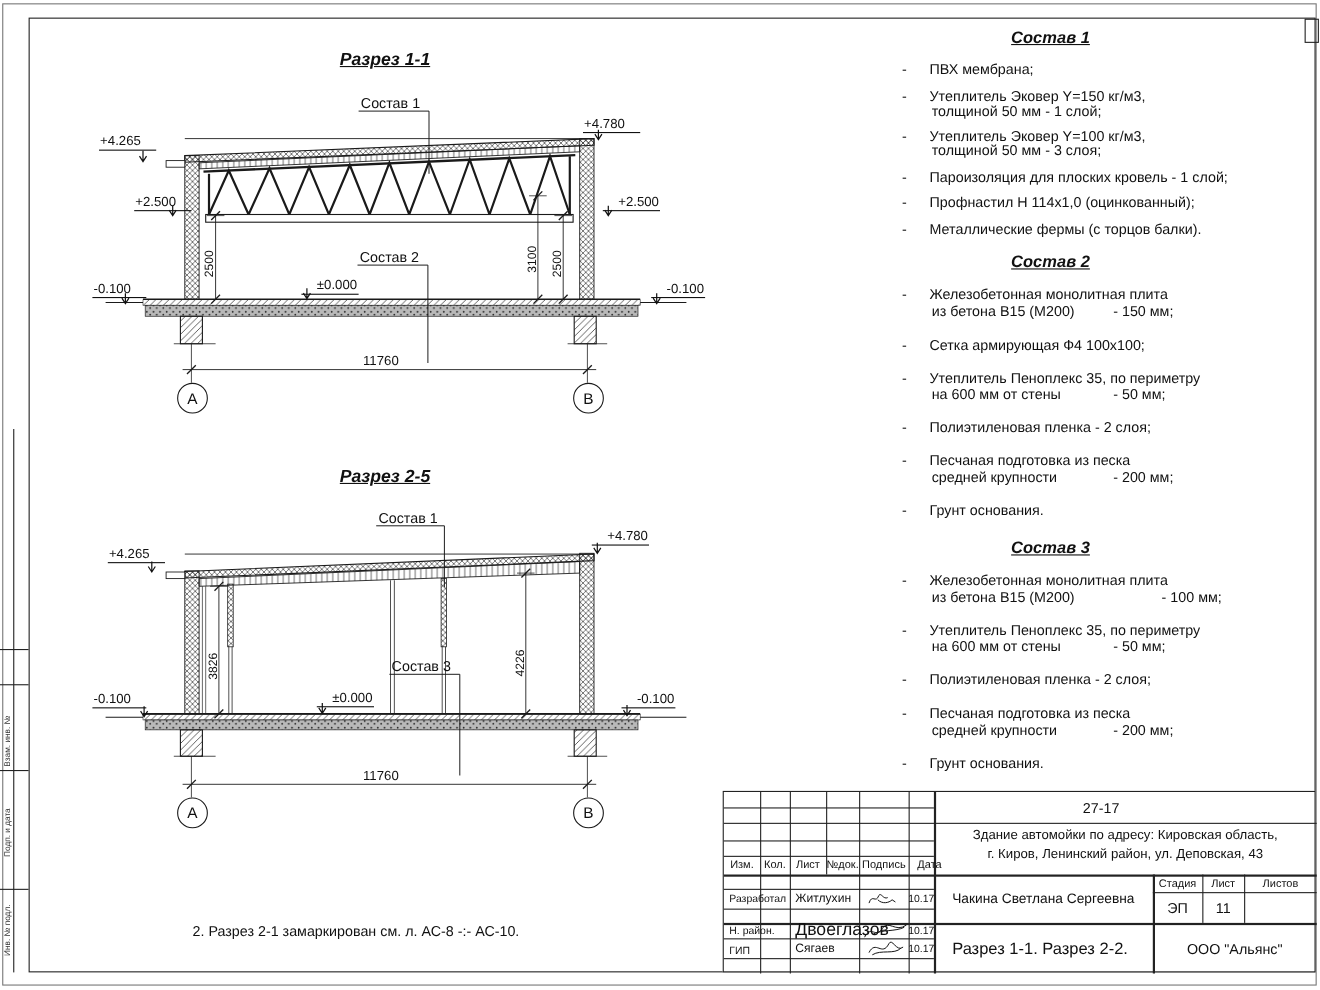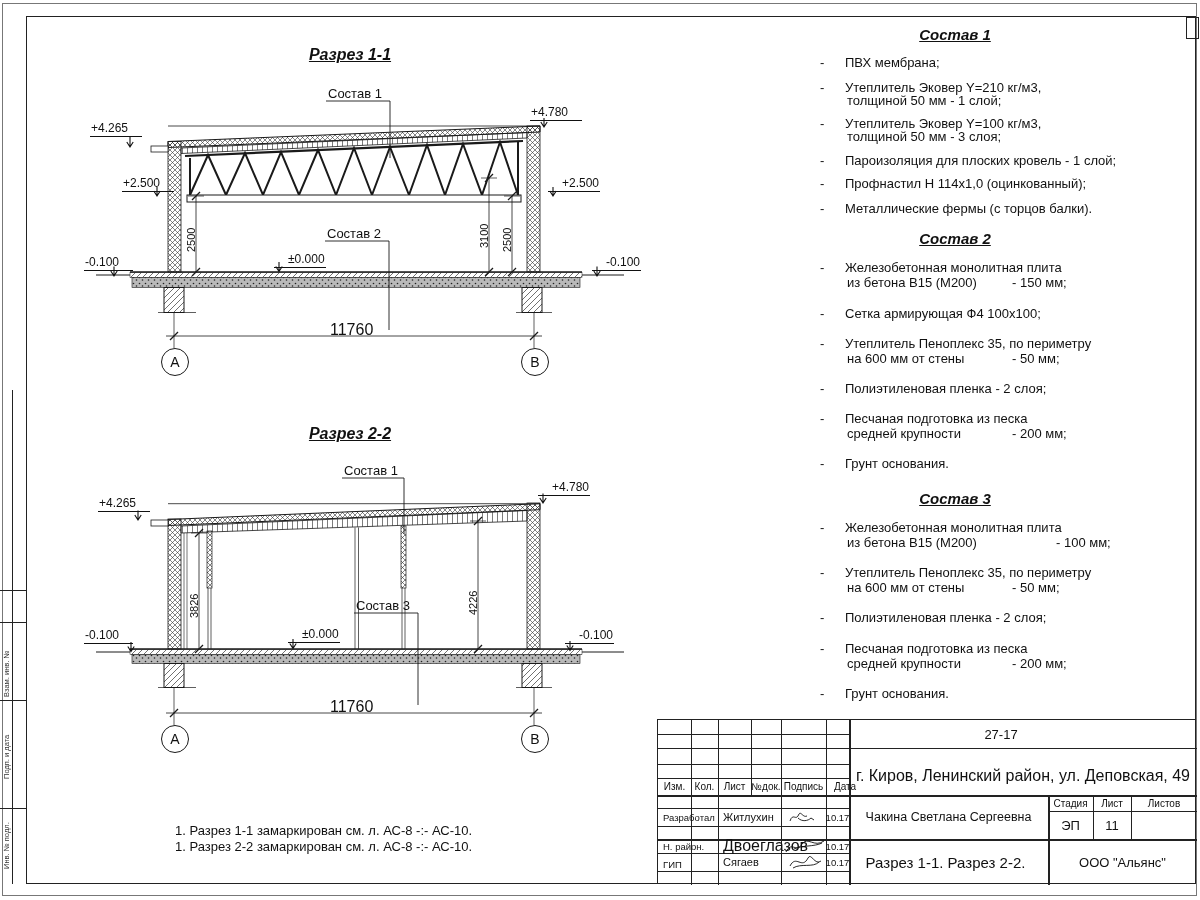--- a/index.html
+++ b/index.html
@@ -1,19 +1,19 @@
 <!DOCTYPE html>
 <html><head>
 <meta charset="utf-8">
 <style>
   html,body{margin:0;padding:0;background:#dcdcdc;}
   .sheet{position:relative;width:1200px;height:900px;background:#fff;
          font-family:"Liberation Sans",sans-serif;color:#111;overflow:hidden;}
   .t{position:absolute;white-space:nowrap;line-height:1.18;font-family:"Liberation Sans",sans-serif;}
-  .f13{font-size:13px}.f12{font-size:16px}.f10{font-size:10px}
+  .f13{font-size:13px}.f12{font-size:12px}.f10{font-size:10px}
   .ttl{font-size:16px;font-weight:bold;font-style:italic;text-decoration:underline;text-align:center;}
   .ctitle{font-size:15px;font-weight:bold;font-style:italic;text-decoration:underline;text-align:center;}
   .el{font-size:12px;border-bottom:1.1px solid #111;}
   .elL{padding:0 14px 1px 1px}.elR{padding:0 1px 1px 14px}
   .rot{transform:rotate(-90deg);transform-origin:0 0;font-size:11px;}
   .rt{transform:rotate(-90deg);transform-origin:0 0;font-size:7.5px;position:absolute;white-space:nowrap;color:#333;}
   .bub{position:absolute;width:26px;height:26px;border:1.4px solid #1a1a1a;border-radius:50%;
        display:flex;align-items:center;justify-content:center;font-size:14px;background:#fff;}
   .ln{position:absolute;background:#222;}
   .cell{position:absolute;display:flex;align-items:center;justify-content:center;text-align:center;box-sizing:border-box;}
@@ -187,45 +187,44 @@
   <span class="t el elR" style="left:592px;top:255px;">-0.100</span>
 
   <span class="t rot" style="left:185px;top:252px;">2500</span>
   <span class="t rot" style="left:478px;top:248px;">3100</span>
   <span class="t rot" style="left:501px;top:252px;">2500</span>
   <span class="t f12" style="left:330px;top:321px;">11760</span>
 
   <div class="bub" style="left:161px;top:348px;">А</div>
   <div class="bub" style="left:521px;top:348px;">В</div>
 
-  <span class="t ttl" style="left:280px;top:425px;width:140px;">Разрез 2-2</span>
+  <span class="t ttl" style="left:280px;top:425px;width:140px;">Разрез 2-5</span>
   <span class="t f13" style="left:344px;top:463px;">Состав 1</span>
   <span class="t f13" style="left:356px;top:598px;">Состав 3</span>
 
   <span class="t el elL" style="left:98px;top:496px;">+4.265</span>
   <span class="t el elR" style="left:538px;top:480px;">+4.780</span>
   <span class="t el elR" style="left:288px;top:627px;">±0.000</span>
   <span class="t el elL" style="left:84px;top:628px;">-0.100</span>
   <span class="t el elR" style="left:565px;top:628px;">-0.100</span>
 
   <span class="t rot" style="left:188px;top:618px;">3826</span>
   <span class="t rot" style="left:467px;top:615px;">4226</span>
   <span class="t f12" style="left:330px;top:698px;">11760</span>
 
   <div class="bub" style="left:161px;top:725px;">А</div>
   <div class="bub" style="left:521px;top:725px;">В</div>
 
-  <span class="t f13" style="left:175px;top:823px;">1. Разрез 1-1 замаркирован см. л. АС-8 -:- АС-10.</span>
-  <span class="t f13" style="left:175px;top:839px;">1. Разрез 2-2 замаркирован см. л. АС-8 -:- АС-10.</span>
+  <span class="t f13" style="left:175px;top:839px;">2. Разрез 2-1 замаркирован см. л. АС-8 -:- АС-10.</span>
 
   <span class="t ctitle" style="left:790px;top:26px;width:330px;">Состав 1</span>
   <span class="t f13" style="left:820px;top:55px;">-</span>
   <span class="t f13" style="left:845px;top:55px;">ПВХ мембрана;</span>
   <span class="t f13" style="left:820px;top:80px;">-</span>
-  <span class="t f13" style="left:845px;top:80px;">Утеплитель Эковер Y=210 кг/м3,</span>
+  <span class="t f13" style="left:845px;top:80px;">Утеплитель Эковер Y=150 кг/м3,</span>
   <span class="t f13" style="left:847px;top:93px;">толщиной 50 мм - 1 слой;</span>
   <span class="t f13" style="left:820px;top:116px;">-</span>
   <span class="t f13" style="left:845px;top:116px;">Утеплитель Эковер Y=100 кг/м3,</span>
   <span class="t f13" style="left:847px;top:129px;">толщиной 50 мм - 3 слоя;</span>
   <span class="t f13" style="left:820px;top:153px;">-</span>
   <span class="t f13" style="left:845px;top:153px;">Пароизоляция для плоских кровель - 1 слой;</span>
   <span class="t f13" style="left:820px;top:176px;">-</span>
   <span class="t f13" style="left:845px;top:176px;">Профнастил Н 114х1,0 (оцинкованный);</span>
   <span class="t f13" style="left:820px;top:201px;">-</span>
   <span class="t f13" style="left:845px;top:201px;">Металлические фермы (с торцов балки).</span>
@@ -313,21 +312,22 @@
       <path d="M6,12 C9,3 12,13 15,5 C17,2 19,9 23,7 M14,9 C18,13 24,12 27,9 L30,11" stroke="#111" stroke-width="0.9" fill="none"></path>
     </svg>
     <svg style="position:absolute;left:124px;top:116px;" width="46" height="20" viewBox="0 0 46 20">
       <path d="M4,16 C10,4 14,18 20,8 C26,0 32,12 42,5 M12,13 C20,9 32,11 40,7" stroke="#111" stroke-width="0.9" fill="none"></path>
     </svg>
     <svg style="position:absolute;left:126px;top:132px;" width="42" height="20" viewBox="0 0 42 20">
       <path d="M6,14 C12,2 18,18 24,6 C27,0 31,14 37,9 M9,16 C17,11 29,16 35,10" stroke="#111" stroke-width="0.9" fill="none"></path>
     </svg>
 
     <span class="cell" style="left:191px;top:0;width:304px;height:28px;font-size:13px;">27-17</span>
-    <span class="cell f12" style="left:191px;top:48px;width:348px;height:15px;">г. Киров, Ленинский район, ул. Деповская, 49</span>
+    <span class="cell f12" style="left:191px;top:31px;width:348px;height:15px;">Здание автомойки по адресу: Кировская область,</span>
+    <span class="cell f12" style="left:191px;top:48px;width:348px;height:15px;">г. Киров, Ленинский район, ул. Деповская, 43</span>
     <span class="cell" style="left:191px;top:75px;width:199px;height:44px;font-size:12.5px;">Чакина Светлана Сергеевна</span>
     <span class="cell f10" style="left:390px;top:75px;width:45px;height:16px;">Стадия</span>
     <span class="cell f10" style="left:435px;top:75px;width:38px;height:16px;">Лист</span>
     <span class="cell f10" style="left:473px;top:75px;width:66px;height:16px;">Листов</span>
     <span class="cell" style="left:390px;top:91px;width:45px;height:28px;font-size:13px;">ЭП</span>
     <span class="cell" style="left:435px;top:91px;width:38px;height:28px;font-size:13px;">11</span>
     <span class="cell" style="left:473px;top:91px;width:66px;height:28px;font-size:13px;"></span>
     <span class="cell" style="left:205px;top:119px;width:165px;height:46px;font-size:15px;">Разрез 1-1. Разрез 2-2.</span>
     <span class="cell" style="left:390px;top:119px;width:149px;height:46px;font-size:13px;">ООО "Альянс"</span>
   </div>

